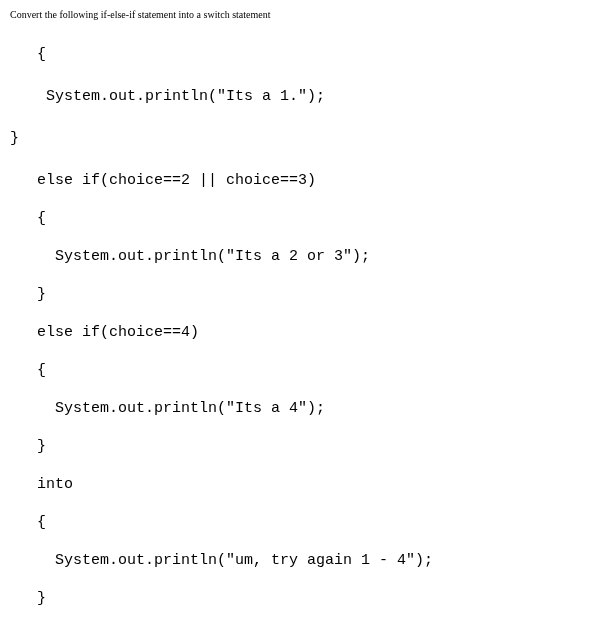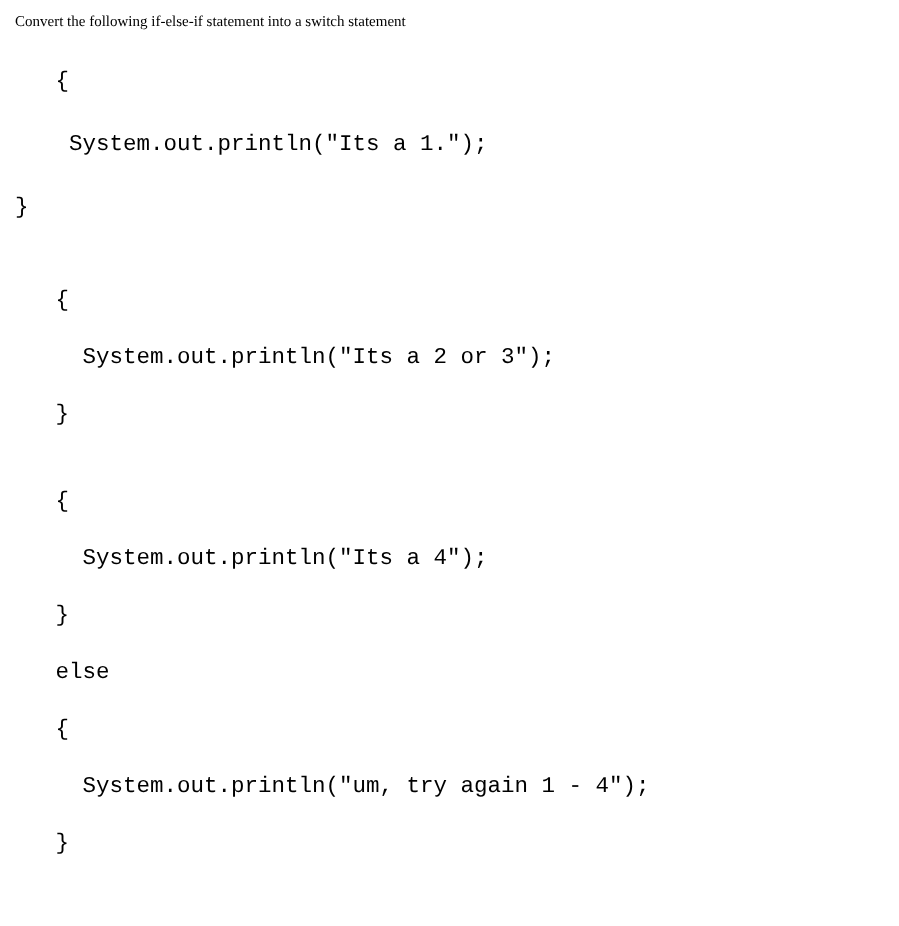--- a/index.html
+++ b/index.html
@@ -43,34 +43,36 @@
 <div class="instruction">Convert the following if-else-if statement into a switch statement</div>
 
 <div class="code-block">
   <div class="gap-md"></div>
   <div class="line">   {</div>
   <div class="gap-md"></div>
   <div class="line">    System.out.println("Its a 1.");</div>
   <div class="gap-md"></div>
   <div class="line">}</div>
   <div class="gap-md"></div>
+  <div class="line">   else if(choice==2 || choice==3)</div>
   <div class="gap-sm"></div>
   <div class="line">   {</div>
   <div class="gap-sm"></div>
   <div class="line">     System.out.println("Its a 2 or 3");</div>
   <div class="gap-sm"></div>
   <div class="line">   }</div>
   <div class="gap-sm"></div>
+  <div class="line">   else if(choice==4)</div>
   <div class="gap-sm"></div>
   <div class="line">   {</div>
   <div class="gap-sm"></div>
   <div class="line">     System.out.println("Its a 4");</div>
   <div class="gap-sm"></div>
   <div class="line">   }</div>
   <div class="gap-sm"></div>
-  <div class="line">   else</div>
+  <div class="line">   into</div>
   <div class="gap-sm"></div>
   <div class="line">   {</div>
   <div class="gap-sm"></div>
   <div class="line">     System.out.println("um, try again 1 - 4");</div>
   <div class="gap-sm"></div>
   <div class="line">   }</div>
 </div>
 
 </body></html>

